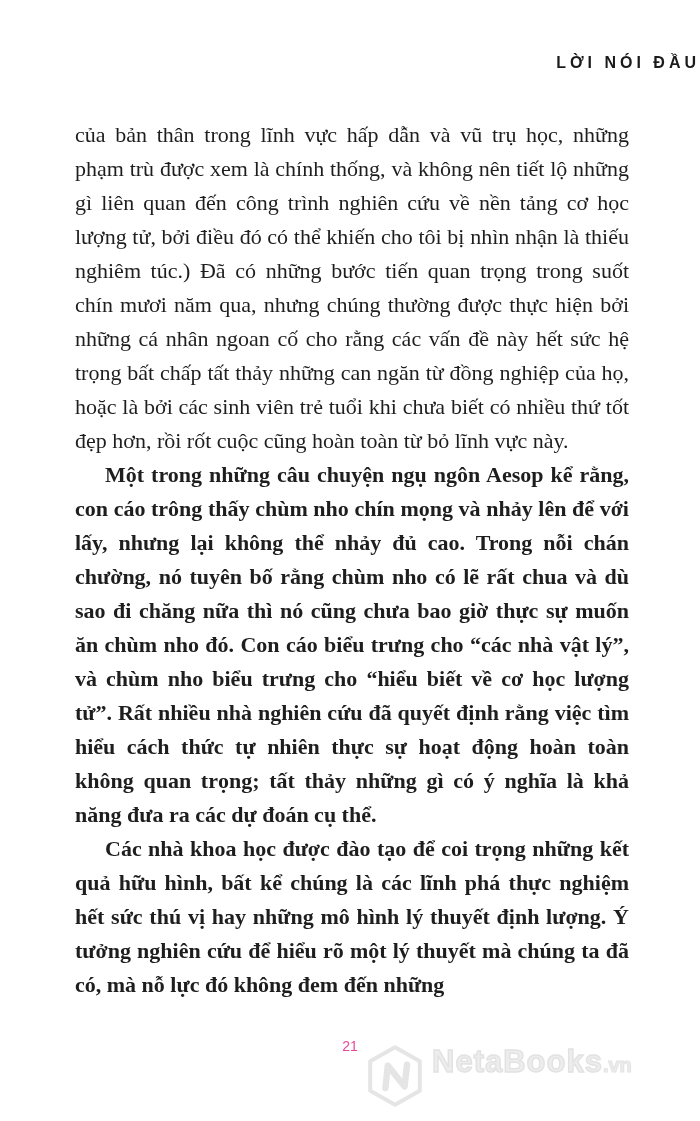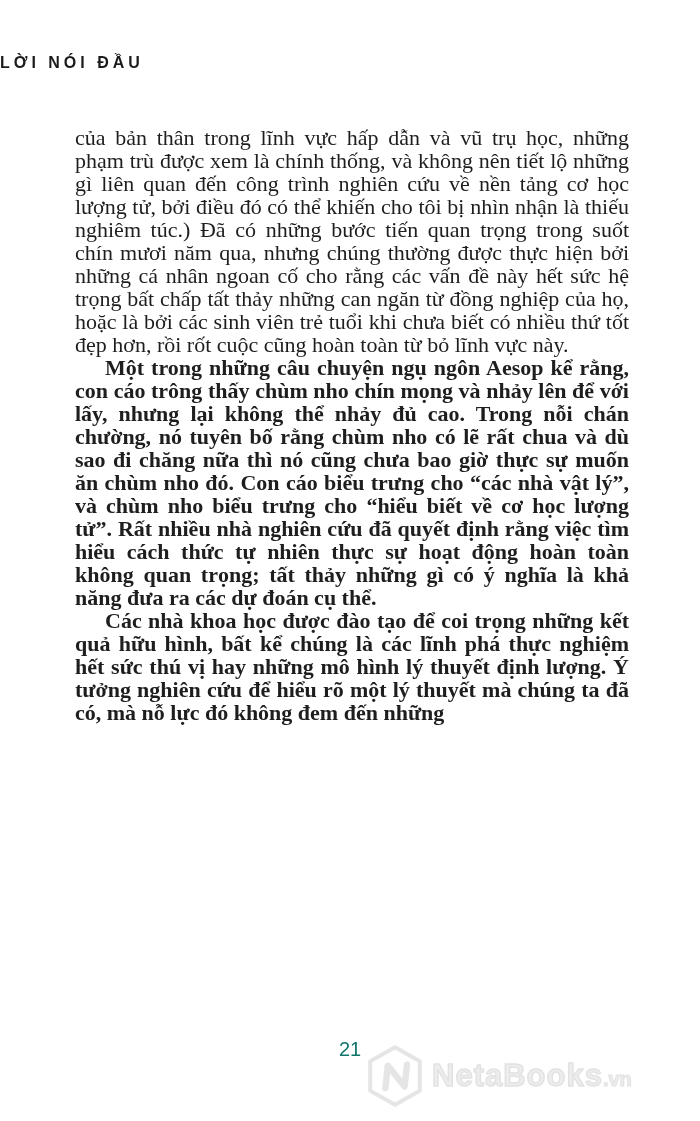--- a/index.html
+++ b/index.html
@@ -18,64 +18,64 @@
   .page {
     position: absolute;
     inset: 0;
   }
 
   .page-header {
     position: absolute;
     top: 54px;
     left: 0;
     width: 100%;
-    text-align: left;
+    text-align: right;
     font-family: "Liberation Sans", "DejaVu Sans", sans-serif;
     font-weight: bold;
     font-size: 16px;
     letter-spacing: 4px;
     color: #1b1b1b;
   }
 
   .body-text {
     position: absolute;
-    top: 126px;
+    top: 118px;
     left: 75px;
     width: 554px;
     font-size: 22px;
-    line-height: 23px;
+    line-height: 34px;
     color: #1e1e1e;
     text-align: justify;
   }
   .body-text p {
     margin: 0;
     padding: 0;
   }
   .body-text p.indent {
     text-indent: 30px;
     font-weight: bold;
   }
 
   .page-number {
     position: absolute;
     top: 1038px;
     left: 0;
     width: 100%;
     text-align: center;
     font-family: "Liberation Sans", "DejaVu Sans", sans-serif;
-    font-size: 20px;
-    color: #0f766e;
+    font-size: 14px;
+    color: #ec4899;
   }
 
   .watermark {
     position: absolute;
     left: 366px;
     top: 1044px;
     display: flex;
-    align-items: center;
+    align-items: flex-start;
     user-select: none;
   }
   .wm-logo {
     width: 58px;
     height: 64px;
     flex: 0 0 auto;
   }
   .wm-text {
     margin-left: 8px;
     white-space: nowrap;

